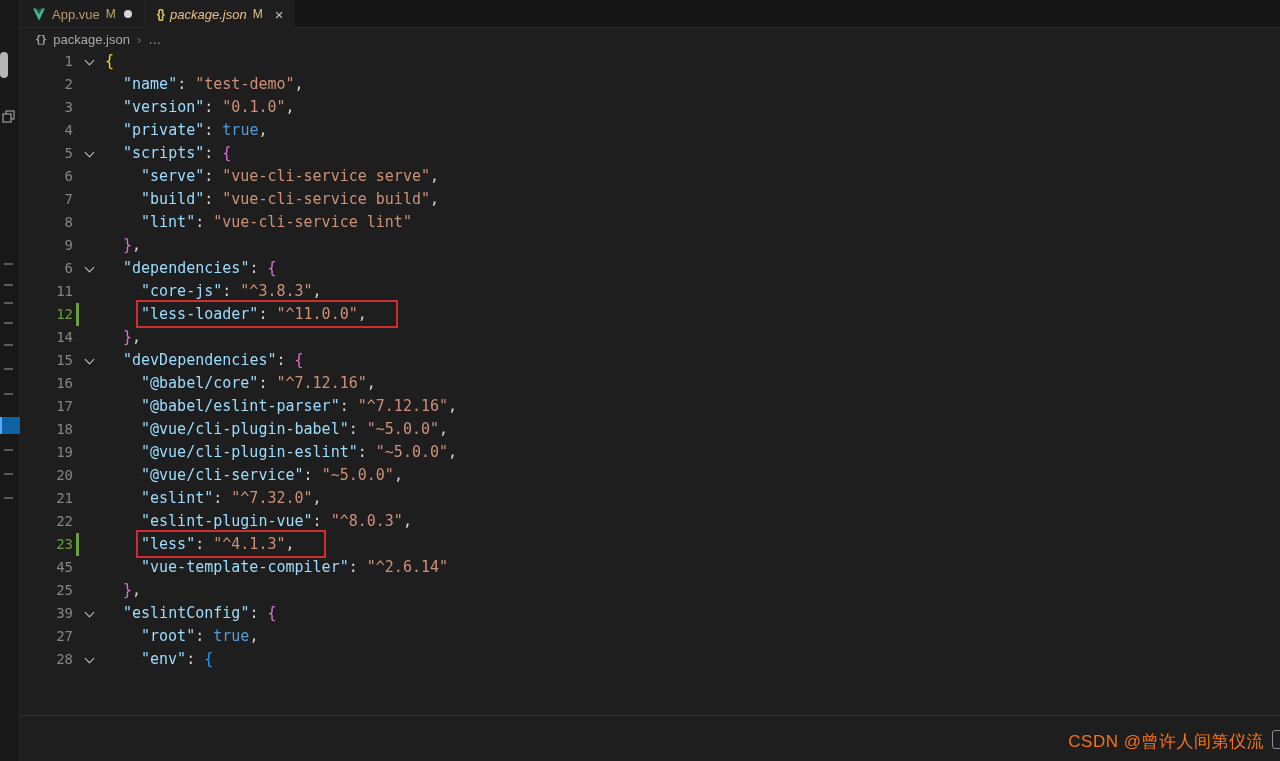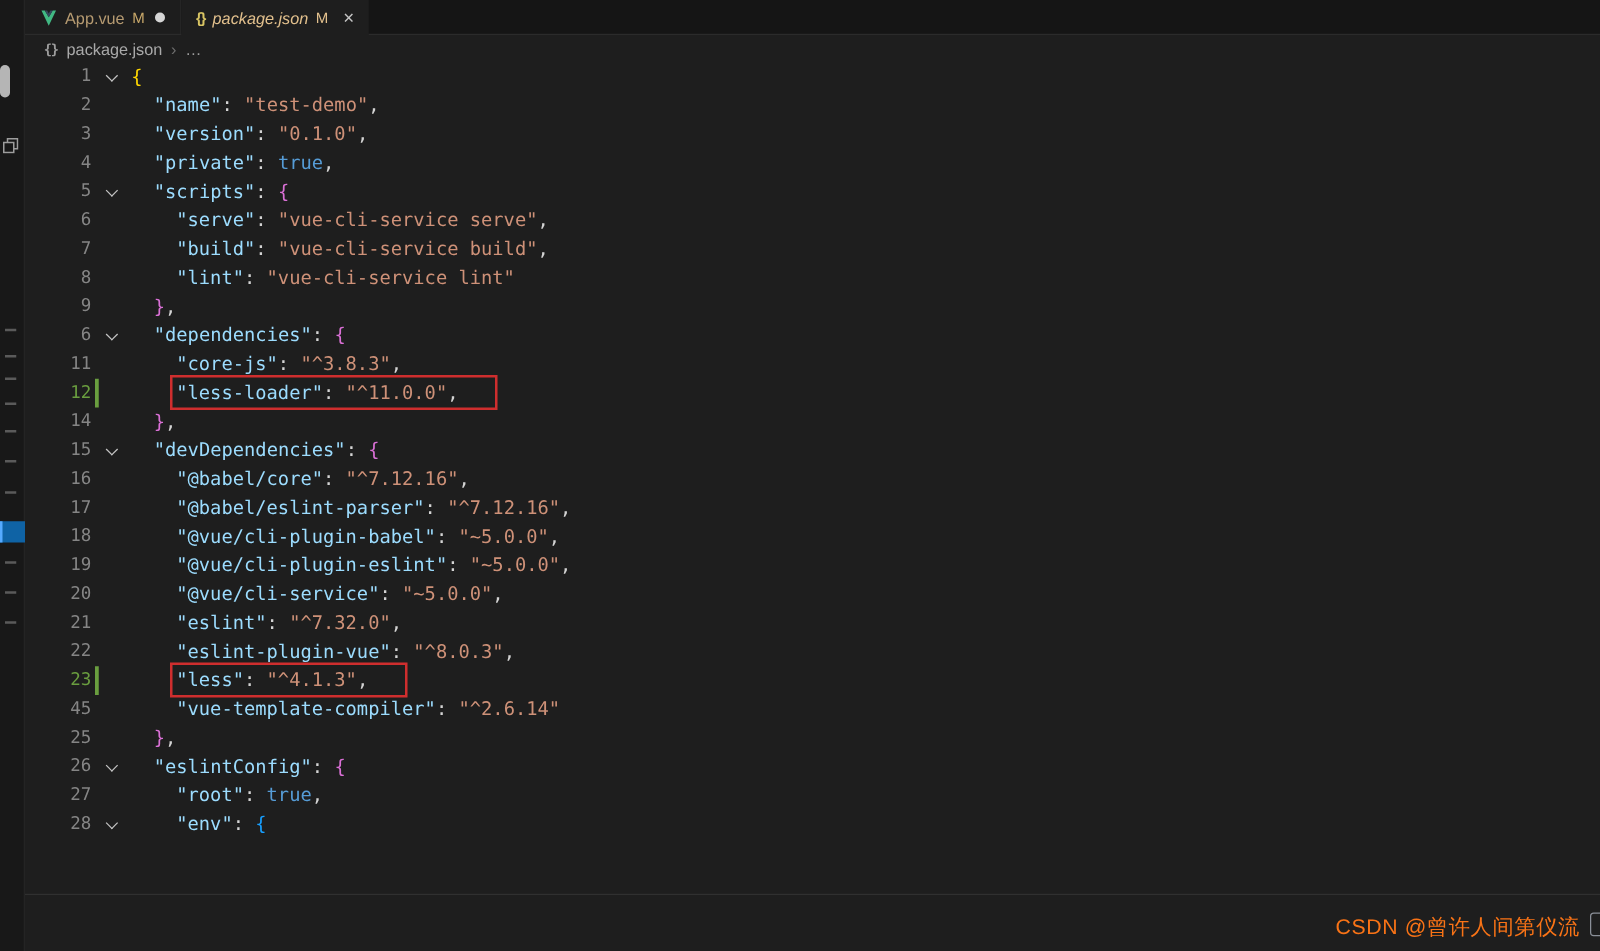--- a/index.html
+++ b/index.html
@@ -137,21 +137,21 @@
           <div class="code-row"><span class="ln">16</span><span class="fold-col"></span><span class="code-content" style="padding-left: 36px;"><span class="tok" style="color: rgb(156, 220, 254);">"@babel/core"</span><span class="tok" style="color: rgb(212, 212, 212);">: </span><span class="tok" style="color: rgb(206, 145, 120);">"^7.12.16"</span><span class="tok" style="color: rgb(212, 212, 212);">,</span></span></div>
           <div class="code-row"><span class="ln">17</span><span class="fold-col"></span><span class="code-content" style="padding-left: 36px;"><span class="tok" style="color: rgb(156, 220, 254);">"@babel/eslint-parser"</span><span class="tok" style="color: rgb(212, 212, 212);">: </span><span class="tok" style="color: rgb(206, 145, 120);">"^7.12.16"</span><span class="tok" style="color: rgb(212, 212, 212);">,</span></span></div>
           <div class="code-row"><span class="ln">18</span><span class="fold-col"></span><span class="code-content" style="padding-left: 36px;"><span class="tok" style="color: rgb(156, 220, 254);">"@vue/cli-plugin-babel"</span><span class="tok" style="color: rgb(212, 212, 212);">: </span><span class="tok" style="color: rgb(206, 145, 120);">"~5.0.0"</span><span class="tok" style="color: rgb(212, 212, 212);">,</span></span></div>
           <div class="code-row"><span class="ln">19</span><span class="fold-col"></span><span class="code-content" style="padding-left: 36px;"><span class="tok" style="color: rgb(156, 220, 254);">"@vue/cli-plugin-eslint"</span><span class="tok" style="color: rgb(212, 212, 212);">: </span><span class="tok" style="color: rgb(206, 145, 120);">"~5.0.0"</span><span class="tok" style="color: rgb(212, 212, 212);">,</span></span></div>
           <div class="code-row"><span class="ln">20</span><span class="fold-col"></span><span class="code-content" style="padding-left: 36px;"><span class="tok" style="color: rgb(156, 220, 254);">"@vue/cli-service"</span><span class="tok" style="color: rgb(212, 212, 212);">: </span><span class="tok" style="color: rgb(206, 145, 120);">"~5.0.0"</span><span class="tok" style="color: rgb(212, 212, 212);">,</span></span></div>
           <div class="code-row"><span class="ln">21</span><span class="fold-col"></span><span class="code-content" style="padding-left: 36px;"><span class="tok" style="color: rgb(156, 220, 254);">"eslint"</span><span class="tok" style="color: rgb(212, 212, 212);">: </span><span class="tok" style="color: rgb(206, 145, 120);">"^7.32.0"</span><span class="tok" style="color: rgb(212, 212, 212);">,</span></span></div>
           <div class="code-row"><span class="ln">22</span><span class="fold-col"></span><span class="code-content" style="padding-left: 36px;"><span class="tok" style="color: rgb(156, 220, 254);">"eslint-plugin-vue"</span><span class="tok" style="color: rgb(212, 212, 212);">: </span><span class="tok" style="color: rgb(206, 145, 120);">"^8.0.3"</span><span class="tok" style="color: rgb(212, 212, 212);">,</span></span></div>
           <div class="code-row"><span class="ln" style="color: rgb(106, 158, 63);">23</span><span class="mod-bar" style="background: rgb(106, 158, 63);"></span><span class="fold-col"></span><span class="code-content" style="padding-left: 36px;"><span class="red-box" style="outline-color: rgb(207, 46, 46);"><span class="tok" style="color: rgb(156, 220, 254);">"less"</span><span class="tok" style="color: rgb(212, 212, 212);">: </span><span class="tok" style="color: rgb(206, 145, 120);">"^4.1.3"</span><span class="tok" style="color: rgb(212, 212, 212);">,</span></span></span></div>
           <div class="code-row"><span class="ln">45</span><span class="fold-col"></span><span class="code-content" style="padding-left: 36px;"><span class="tok" style="color: rgb(156, 220, 254);">"vue-template-compiler"</span><span class="tok" style="color: rgb(212, 212, 212);">: </span><span class="tok" style="color: rgb(206, 145, 120);">"^2.6.14"</span></span></div>
           <div class="code-row"><span class="ln">25</span><span class="fold-col"></span><span class="code-content" style="padding-left: 18px;"><span class="tok" style="color: rgb(218, 112, 214);">}</span><span class="tok" style="color: rgb(212, 212, 212);">,</span></span></div>
-          <div class="code-row"><span class="ln">26</span><span class="fold-col"><span class="chev"></span></span><span class="code-content" style="padding-left: 18px;"><span class="tok" style="color: rgb(156, 220, 254);">"eslintConfig"</span><span class="tok" style="color: rgb(212, 212, 212);">: </span><span class="tok" style="color: rgb(218, 112, 214);">{</span></span></div>
+          <div class="code-row"><span class="ln">39</span><span class="fold-col"><span class="chev"></span></span><span class="code-content" style="padding-left: 18px;"><span class="tok" style="color: rgb(156, 220, 254);">"eslintConfig"</span><span class="tok" style="color: rgb(212, 212, 212);">: </span><span class="tok" style="color: rgb(218, 112, 214);">{</span></span></div>
           <div class="code-row"><span class="ln">27</span><span class="fold-col"></span><span class="code-content" style="padding-left: 36px;"><span class="tok" style="color: rgb(156, 220, 254);">"root"</span><span class="tok" style="color: rgb(212, 212, 212);">: </span><span class="tok" style="color: rgb(86, 156, 214);">true</span><span class="tok" style="color: rgb(212, 212, 212);">,</span></span></div>
           <div class="code-row"><span class="ln">28</span><span class="fold-col"><span class="chev"></span></span><span class="code-content" style="padding-left: 36px;"><span class="tok" style="color: rgb(156, 220, 254);">"env"</span><span class="tok" style="color: rgb(212, 212, 212);">: </span><span class="tok" style="color: rgb(23, 159, 255);">{</span></span></div>
         </div>
     </div>
 
     <div class="panel">
       <div class="watermark">CSDN @曾许人间第仪流</div>
       <span class="corner-icon"></span>
     </div>
 

